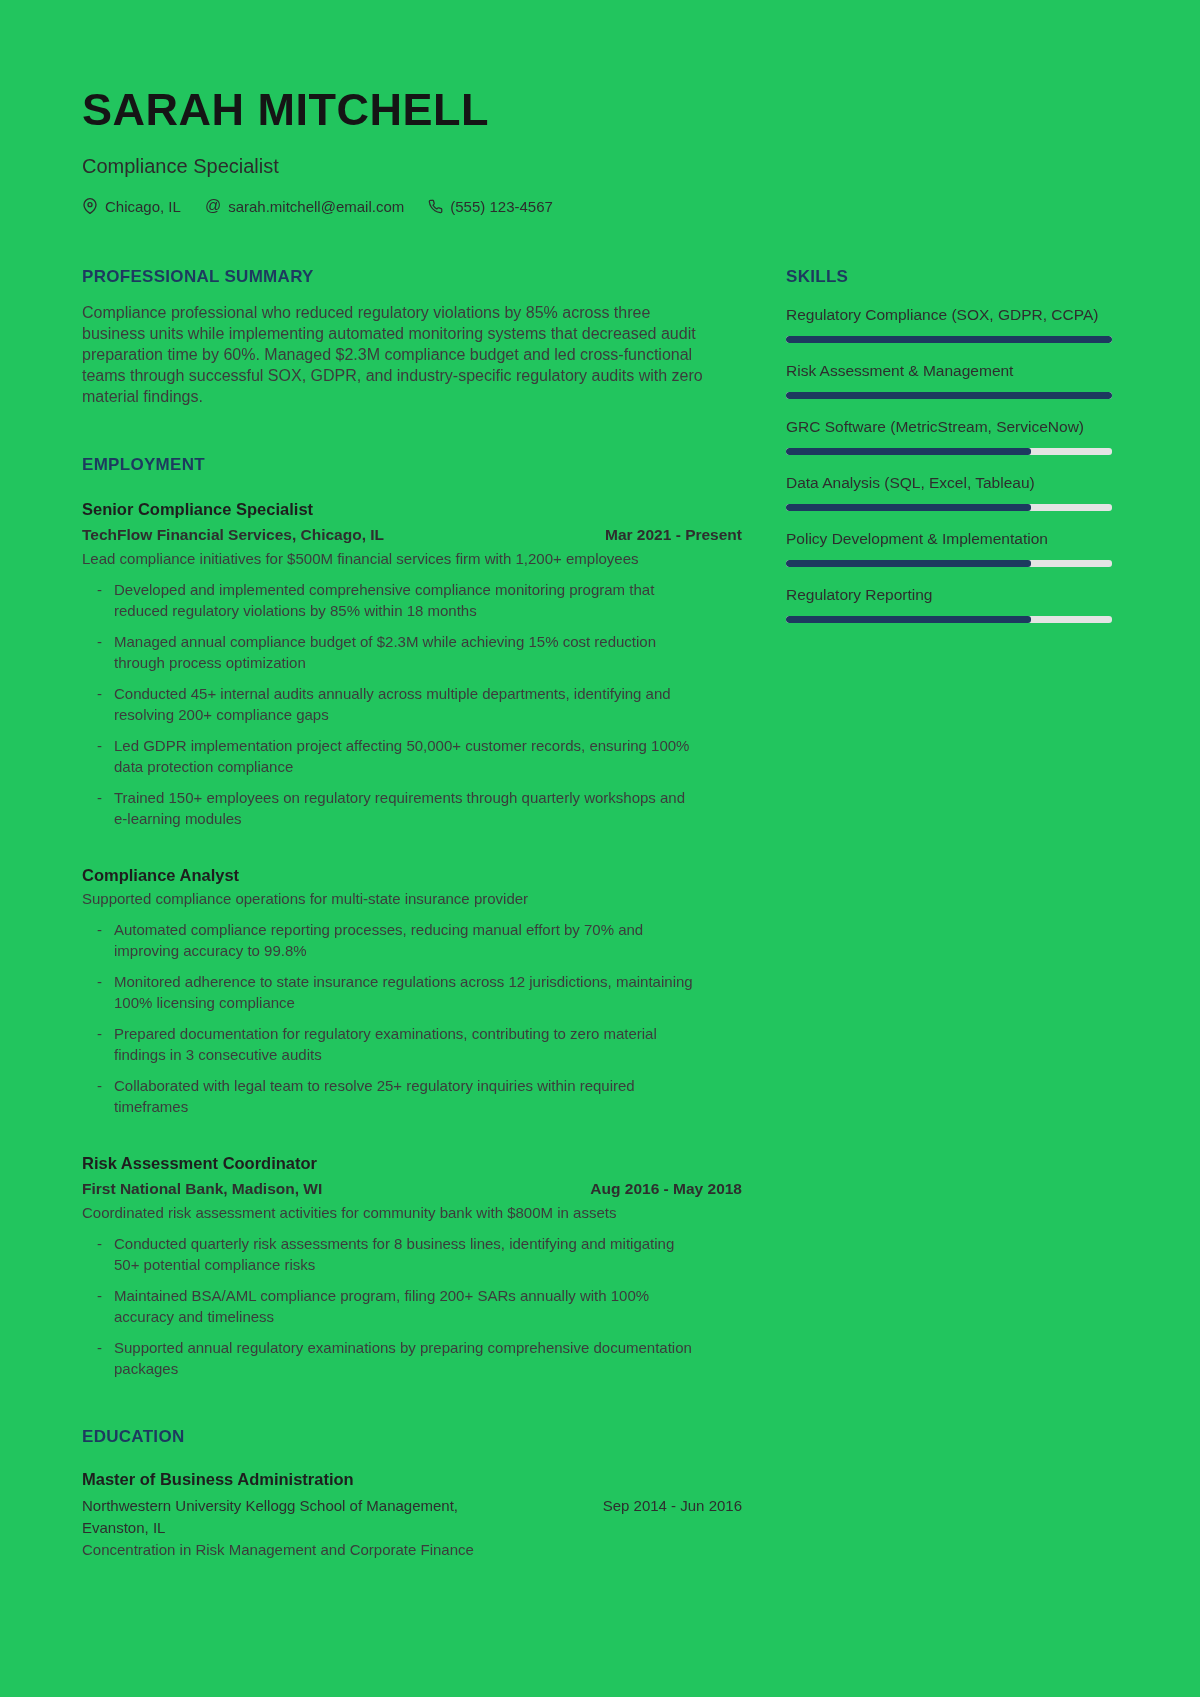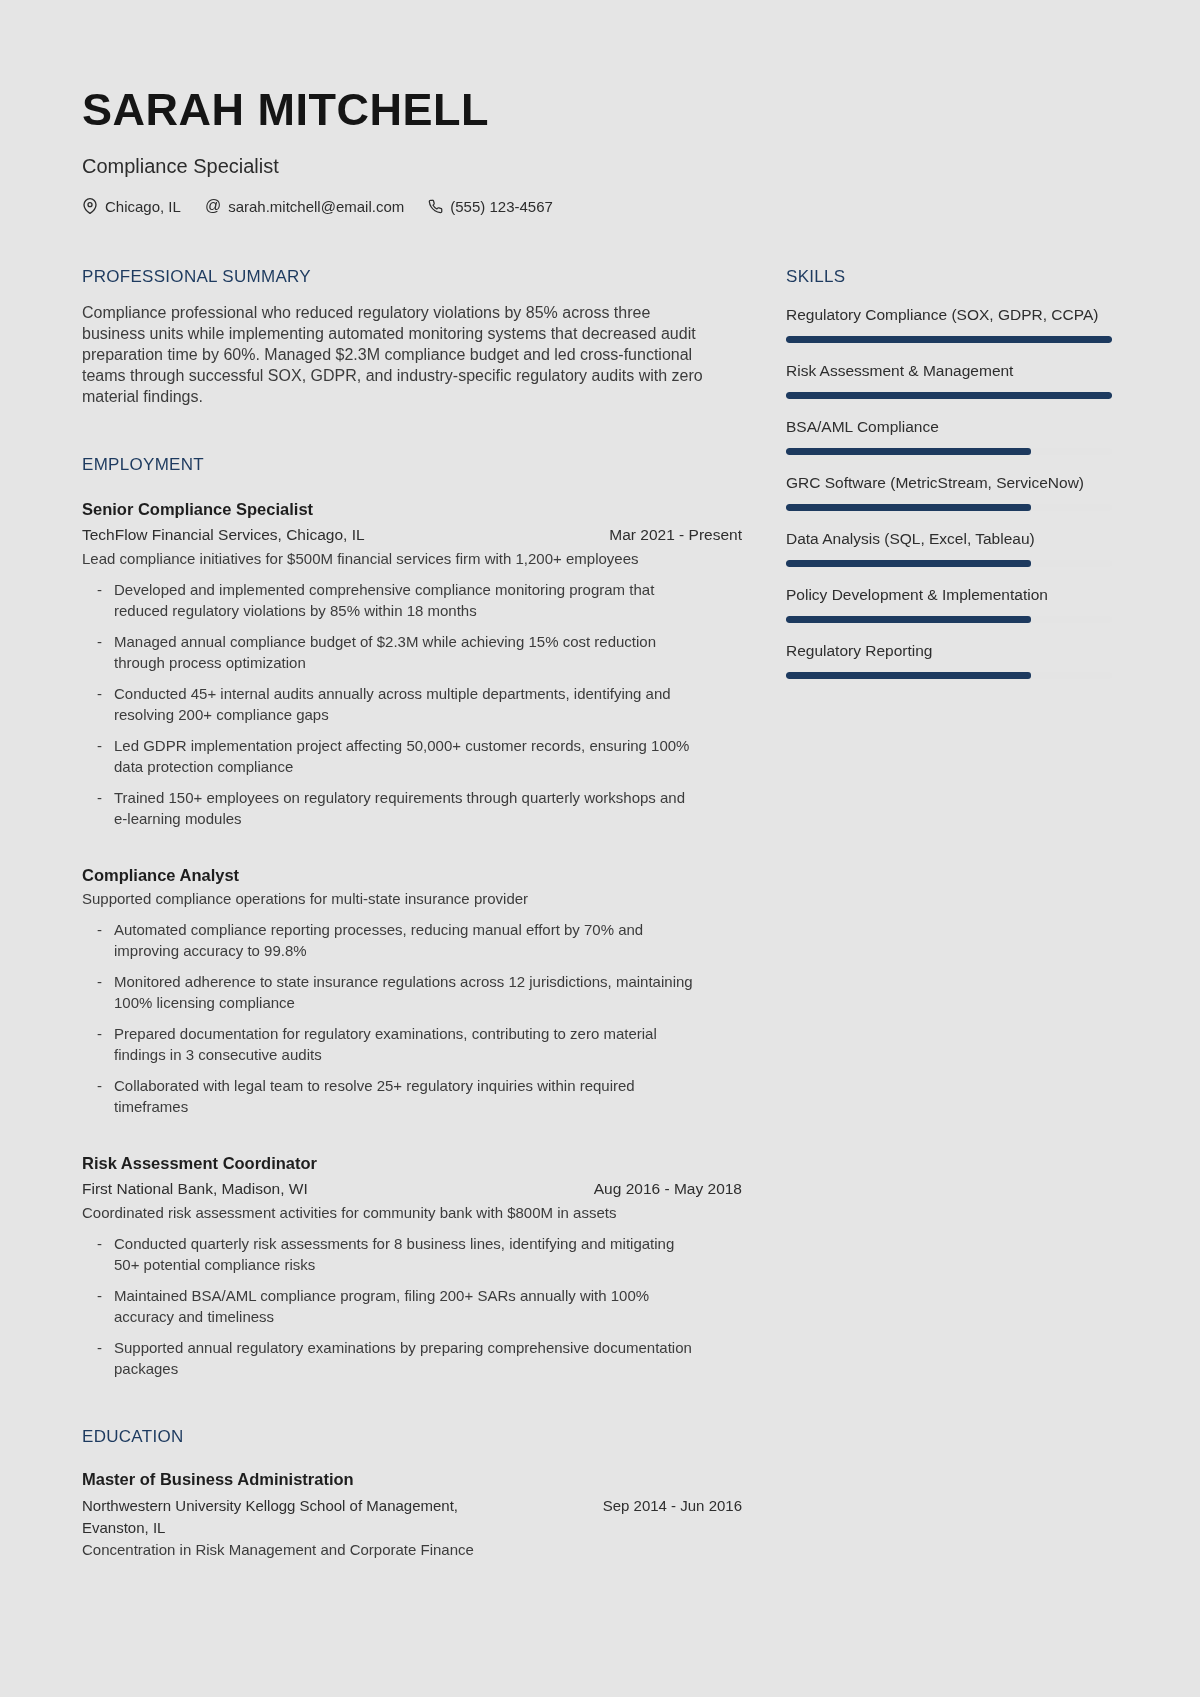--- a/index.html
+++ b/index.html
@@ -3,49 +3,49 @@
 <meta charset="utf-8">
 <style>
   :root{
     --accent:#1d3a5f;
     --track:#e4e4e4;
   }
   *{box-sizing:border-box;}
   html,body{margin:0;padding:0;background:#ffffff;}
   body{font-family:"Liberation Sans","DejaVu Sans",sans-serif;color:#3c3c3c;}
   .page{
-    width:1200px;height:1697px;background:#e5e5e5;
+    width:1200px;height:1697px;background:#22c55e;
     padding:86px 88px 40px 82px;position:relative;overflow:hidden;
   }
   
   h1.name{
     margin:0 0 14px 0;font-size:45px;line-height:1.08;font-weight:700;
     color:#151515;letter-spacing:.5px;
   }
   .subtitle{font-size:20px;color:#2c2c2c;margin-bottom:20px;margin-top:20px;}
   .contact-row{display:flex;align-items:center;gap:24px;font-size:15px;color:#2d2d2d;}
   .contact-item{display:flex;align-items:center;gap:7px;}
   .contact-item svg{display:block;}
   .at-glyph{font-size:16px;font-weight:500;color:#2d2d2d;line-height:1;}
   
   .columns{display:flex;margin-top:52px;}
   .main-col{width:660px;flex:0 0 660px;margin-right:44px;}
   .side-col{width:326px;flex:0 0 326px;}
   h2.sec{
-    margin:0;font-size:17px;font-weight:400;color:var(--accent);
+    margin:0;font-size:17px;font-weight:700;color:var(--accent);
     letter-spacing:.3px;
   }
   
   .summary-body{margin:15px 0 0 0;font-size:16px;line-height:21px;color:#3c3c3c;max-width:622px;}
   section.block{margin-bottom:48px;}
   
   .job{margin-top:22px;}
   .job + .job{margin-top:34px;}
   .job-title{font-size:16.5px;font-weight:700;color:#1e1e1e;line-height:24px;}
-  .job-row{display:flex;justify-content:space-between;align-items:baseline;margin-top:2px;font-size:15.5px;color:#2e2e2e;line-height:24px;}
+  .job-row{display:flex;justify-content:space-between;align-items:baseline;margin-top:2px;font-size:15.5px;color:#2e2e2e;line-height:24px;font-weight:bold;}
   .job-dates{white-space:nowrap;margin-left:16px;}
   .job-lead{font-size:15px;color:#3c3c3c;line-height:24px;}
   ul.bullets{list-style:none;margin:8px 0 0 0;padding:0;}
   ul.bullets li{display:flex;gap:12px;margin:0 0 10px 15px;font-size:15px;line-height:21px;color:#3c3c3c;max-width:600px;}
   ul.bullets li .dash{flex:0 0 auto;}
   
   .degree{font-size:16.5px;font-weight:700;color:#1e1e1e;margin-top:20px;line-height:24px;}
   .edu-row{display:flex;justify-content:space-between;margin-top:4px;font-size:15px;line-height:22px;color:#2e2e2e;}
   .edu-school{flex:0 1 390px;}
   .edu-dates{white-space:nowrap;margin-left:16px;}
@@ -202,26 +202,20 @@
               <div class="skill-fill" style="width:100%"></div>
             </div>
           </div>
           <div class="skill">
             <div class="skill-label">Risk Assessment &amp; Management</div>
             <div class="skill-bar">
               <div class="skill-fill" style="width:100%"></div>
             </div>
           </div>
           <div class="skill">
-            <div class="skill-label">BSA/AML Compliance</div>
-            <div class="skill-bar">
-              <div class="skill-fill" style="width:75%"></div>
-            </div>
-          </div>
-          <div class="skill">
             <div class="skill-label">GRC Software (MetricStream, ServiceNow)</div>
             <div class="skill-bar">
               <div class="skill-fill" style="width:75%"></div>
             </div>
           </div>
           <div class="skill">
             <div class="skill-label">Data Analysis (SQL, Excel, Tableau)</div>
             <div class="skill-bar">
               <div class="skill-fill" style="width:75%"></div>
             </div>

